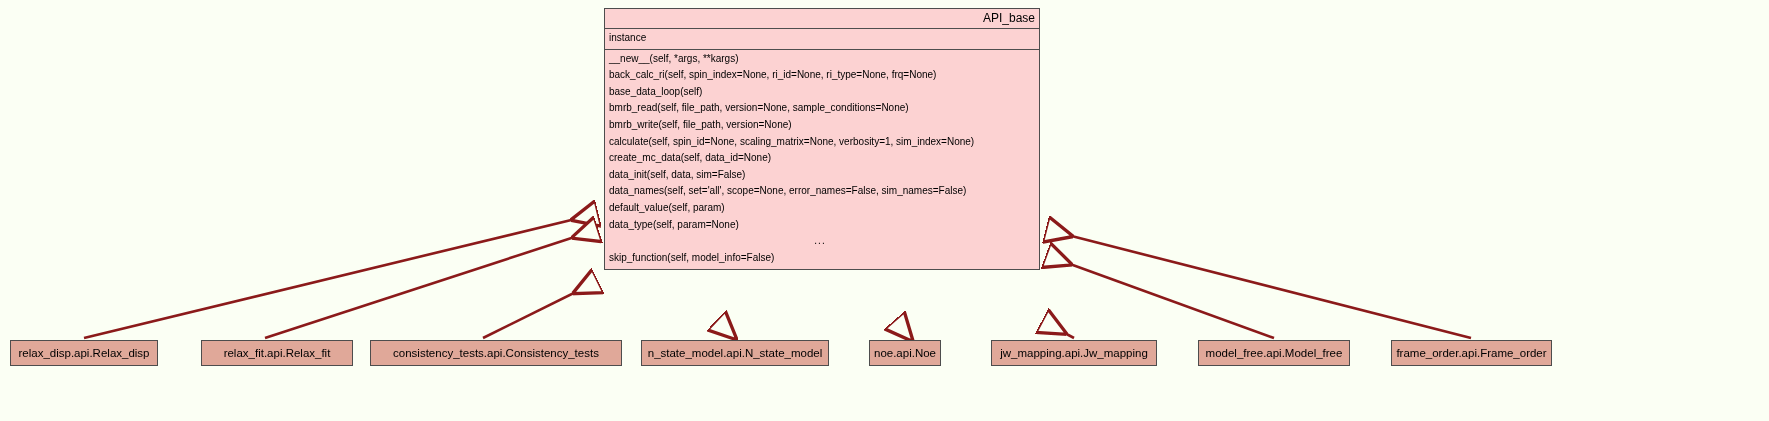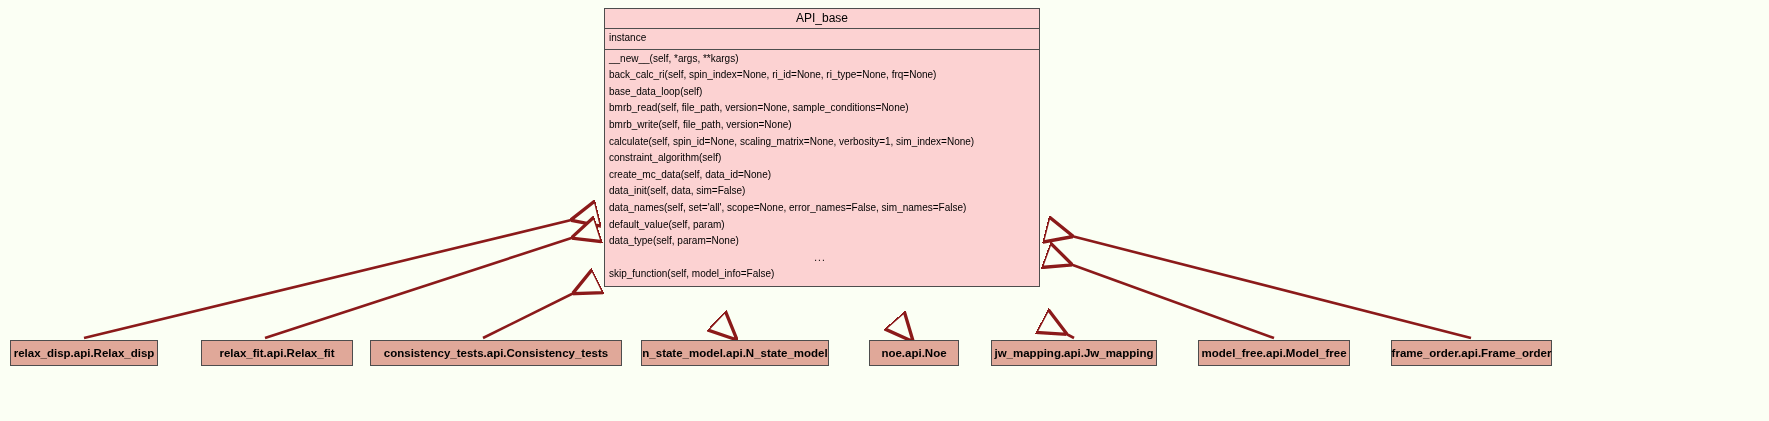--- a/index.html
+++ b/index.html
@@ -40,21 +40,21 @@
     z-index: 5;
   }
 
   #base-class {
     left: 604px;
     top: 8px;
     width: 436px;
   }
 
   .uml-title {
-    text-align: center;
+    text-align: right;
     font-size: 12px;
     line-height: 16px;
     color: #000;
     padding: 1px 4px 2px 4px;
     border-bottom: 1px solid #4d4d4d;
     white-space: nowrap;
   }
 
   .uml-attrs {
     border-bottom: 1px solid #4d4d4d;
@@ -90,21 +90,20 @@
     display: flex;
     align-items: center;
     justify-content: center;
   }
 
   .uml-sub span {
     font-size: 11.5px;
     color: #000;
     white-space: nowrap;
     padding: 0 13px;
-    font-weight: bold;
   }
 </style>
 </head>
 <body>
 
 <div id="canvas">
 
   <svg id="edges" viewBox="0 0 1769 421" width="1769" height="421">
     <defs>
       <marker id="genArrow" viewBox="0 0 12 12" refX="11" refY="6" markerWidth="11" markerHeight="11" orient="auto-start-reverse">
@@ -134,21 +133,20 @@
       <div class="uml-row">instance</div>
     </div>
 
     <div class="uml-ops">
       <div class="uml-row">__new__(self, *args, **kargs)</div>
       <div class="uml-row">back_calc_ri(self, spin_index=None, ri_id=None, ri_type=None, frq=None)</div>
       <div class="uml-row">base_data_loop(self)</div>
       <div class="uml-row">bmrb_read(self, file_path, version=None, sample_conditions=None)</div>
       <div class="uml-row">bmrb_write(self, file_path, version=None)</div>
       <div class="uml-row">calculate(self, spin_id=None, scaling_matrix=None, verbosity=1, sim_index=None)</div>
-      <div class="uml-row">constraint_algorithm(self)</div>
       <div class="uml-row">create_mc_data(self, data_id=None)</div>
       <div class="uml-row">data_init(self, data, sim=False)</div>
       <div class="uml-row">data_names(self, set='all', scope=None, error_names=False, sim_names=False)</div>
       <div class="uml-row">default_value(self, param)</div>
       <div class="uml-row">data_type(self, param=None)</div>
       <div class="uml-row ellipsis">...</div>
       <div class="uml-row">skip_function(self, model_info=False)</div>
     </div>
   </div>
 
@@ -161,21 +159,21 @@
   </div>
 
   <div class="uml-sub" style="left:370px;top:340px;width:252px;align-items:center;">
     <span>consistency_tests.api.Consistency_tests</span>
   </div>
 
   <div class="uml-sub" style="left:641px;top:340px;width:188px;">
     <span>n_state_model.api.N_state_model</span>
   </div>
 
-  <div class="uml-sub" style="left:869px;top:340px;width:90px;">
+  <div class="uml-sub" style="left:869px;top:340px;width:72px;">
     <span>noe.api.Noe</span>
   </div>
 
   <div class="uml-sub" style="left:991px;top:340px;width:166px;">
     <span>jw_mapping.api.Jw_mapping</span>
   </div>
 
   <div class="uml-sub" style="left:1198px;top:340px;width:152px;">
     <span>model_free.api.Model_free</span>
   </div>

